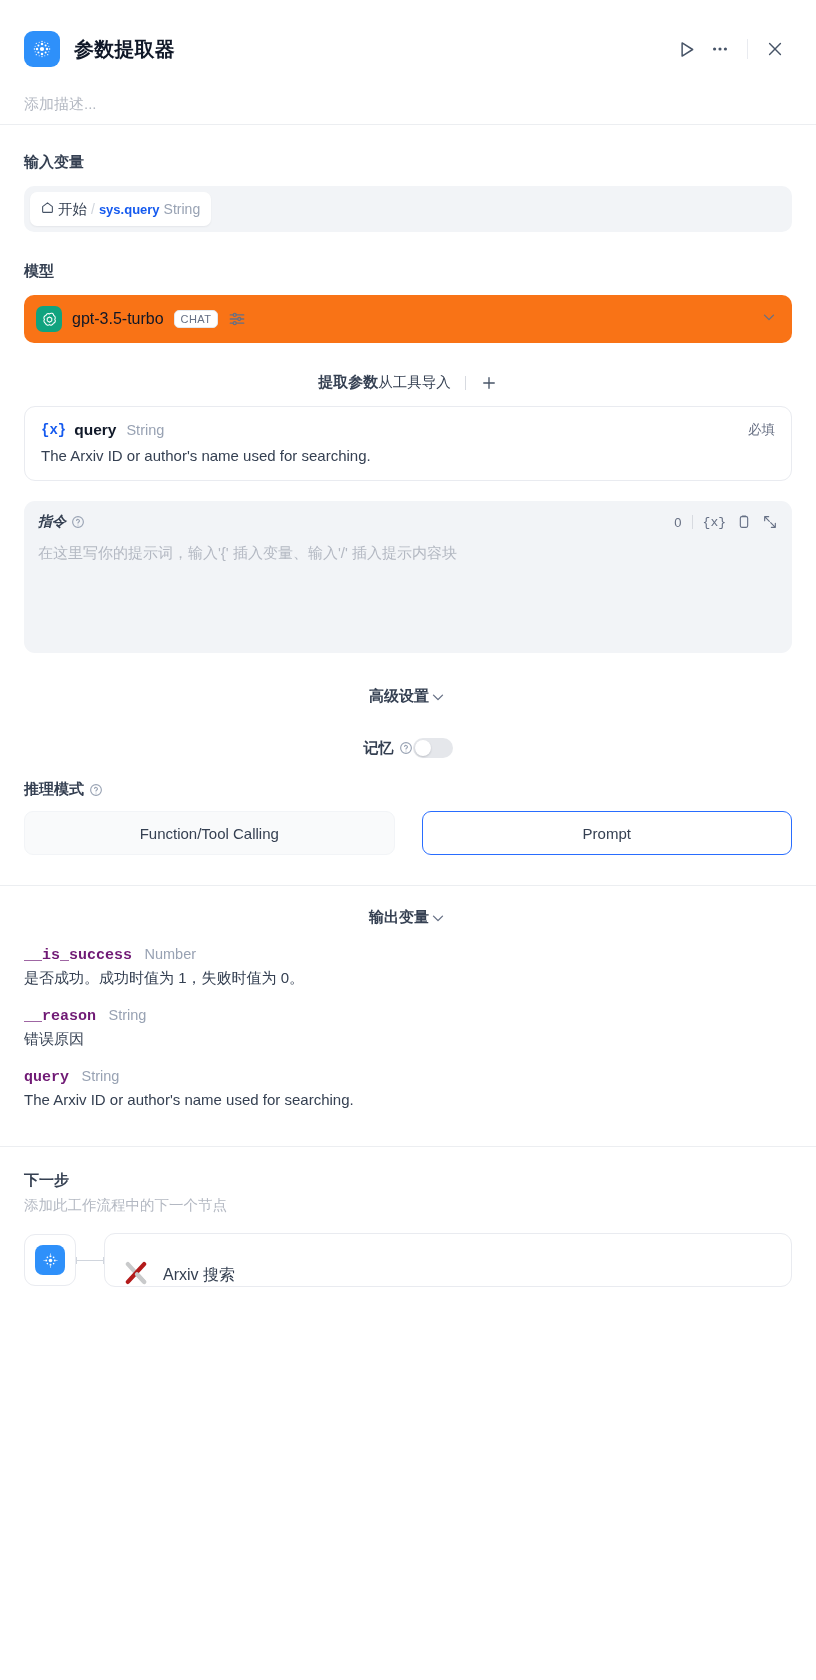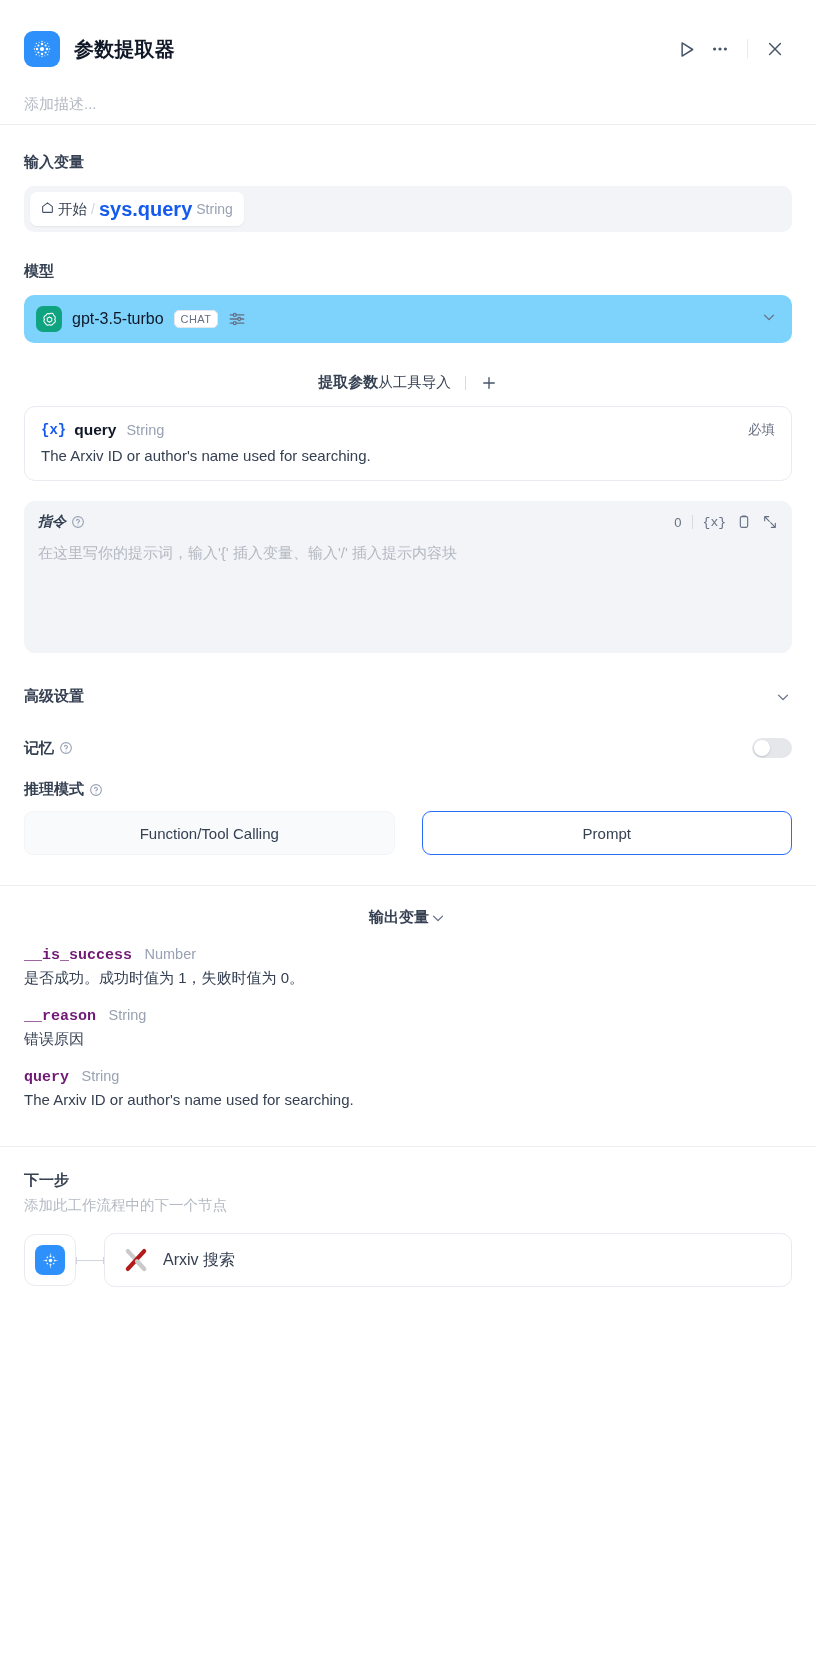--- a/index.html
+++ b/index.html
@@ -47,26 +47,26 @@
   .var-box {
     margin-top: 14px; background:#f2f4f7; border-radius: 10px;
     height: 46px; display:flex; align-items:center; padding: 0 6px;
   }
   .var-pill {
     background:#fff; border-radius: 7px; height: 34px; display:flex; align-items:center;
     padding: 0 11px; gap: 4px; box-shadow: 0 1px 2px rgba(16,24,40,.06);
   }
   .var-pill .node { font-size: 14.5px; color:#354052; }
   .var-pill .slash { color:#d0d5dd; font-size: 14px; }
-  .var-pill .vname { font-size: 20px; color:#155aef; font-weight:600; }
+  .var-pill .vname { font-size: 13px; color:#155aef; font-weight:600; }
   .var-pill .vtype { font-size: 14px; color:#98a2b3; }
 
   
   .model-box {
-    margin-top: 14px; background:#7dd3fc; border-radius: 10px; height: 48px;
+    margin-top: 14px; background:#f97316; border-radius: 10px; height: 48px;
     display:flex; align-items:center; padding: 0 14px 0 12px; gap: 10px;
   }
   .model-logo {
     width: 26px; height: 26px; border-radius: 7px; background:#10a37f; flex:none;
     display:flex; align-items:center; justify-content:center;
   }
   .model-name { font-size: 16px; color:#101828; font-weight:400; }
   .chat-badge {
     border:1px solid #e4e7ec; border-radius: 5px; font-size: 11px; color:#667085;
     padding: 2px 6px; letter-spacing:.4px; background:#fff;
@@ -92,21 +92,21 @@
   }
   .instr-head { display:flex; align-items:center; }
   .instr-title { font-size: 14px; font-weight:700; color:#354052;font-style:italic; }
   .instr-tools { margin-left:auto; display:flex; align-items:center; gap: 10px; color:#667085; }
   .instr-count { font-size: 13px; color:#676f83; }
   .vline { width:1px; height:14px; background:#d7dae0; }
   .instr-ph { margin-top: 10px; font-size: 15px; color:#b3b8c2; line-height: 1.65; }
 
   
   .adv { padding: 0 24px; }
-  .adv-row { display:flex; align-items:center; justify-content:space-between; }
+  .adv-row { display:flex; align-items:center; justify-content:center; }
   .toggle {
     width: 40px; height: 20px; border-radius: 10px; background:#e5e7eb; position:relative;
   }
   .toggle .knob {
     position:absolute; top:2px; left:2px; width:16px; height:16px; border-radius:50%;
     background:#fff; box-shadow: 0 1px 2px rgba(16,24,40,.18);
   }
 
   .seg { display:flex; gap: 27px; margin-top: 12px; }
   .seg-btn {
@@ -135,21 +135,21 @@
   .next-node .inner { width:30px; height:30px; border-radius:8px; background:#2e90fa;
       display:flex; align-items:center; justify-content:center; }
   .connector { width: 28px; height: 1px; background: #d0d5dd; position:relative; }
   .connector::before, .connector::after {
     content:""; position:absolute; top:-3px; width:1px; height:7px; background:#d0d5dd;
   }
   .connector::before { left:0; }
   .connector::after { right:0; }
   .next-card {
     flex:1 1 auto; height: 54px; border:1px solid #e9ebf0; border-radius: 11px; background:#fff;
-    display:flex; align-items:center; padding: 8px 18px; gap: 14px;
+    display:flex; align-items:flex-end; padding: 0 18px; gap: 14px;
   }
   .next-card .label { font-size: 16px; color:#354052; }
 </style>
 </head>
 <body>
 
 <div class="panel">
 
   <div class="header">
     <div class="node-icon">

